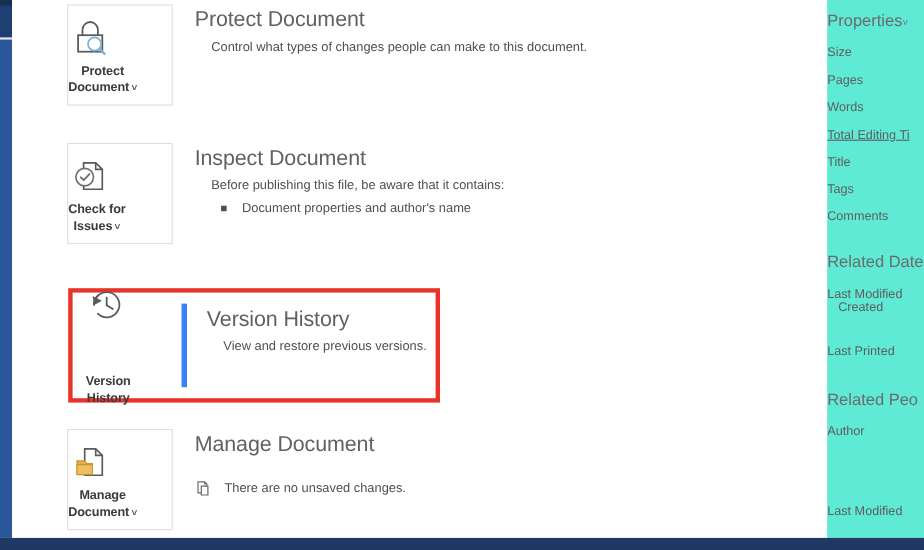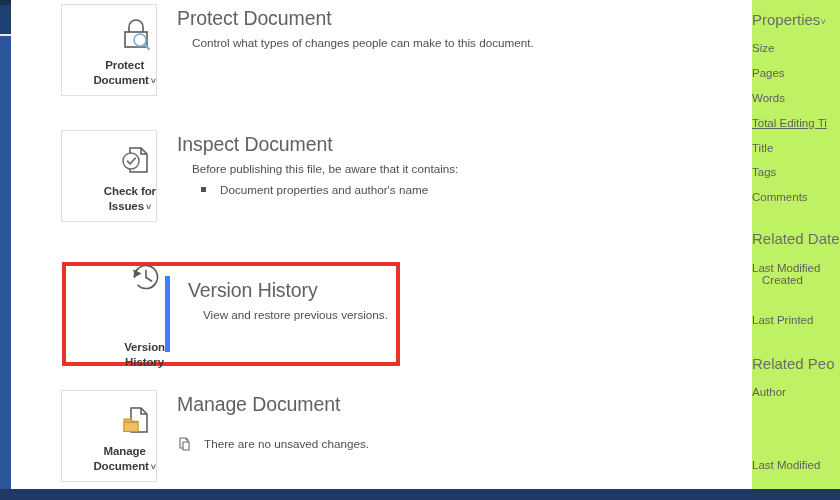--- a/index.html
+++ b/index.html
@@ -68,21 +68,21 @@
     align-items: flex-start;
   }
 
   .big-button {
     width: 96px;
     height: 92px;
     border: 1px solid #dedede;
     background: #ffffff;
     display: flex;
     flex-direction: column;
-    align-items: flex-end;
+    align-items: flex-start;
     justify-content: center;
     box-sizing: border-box;
     flex: 0 0 auto;
   }
   .big-button .glyph {
     height: 44px;
     display: flex;
     align-items: center;
     justify-content: center;
     margin-bottom: 2px;
@@ -166,21 +166,21 @@
   }
   #version-history-row .info-text { margin-left: 18px; }
 
   
   #properties-panel {
     position: absolute;
     left: 752px;
     top: 0;
     width: 88px;
     height: 489px;
-    background: #bef264;
+    background: #5eead4;
     overflow: hidden;
   }
   .prop-head {
     font-size: 15px;
     color: #6b6b6b;
     font-weight: 400;
     white-space: nowrap;
     line-height: 18px;
   }
   .prop-item {

